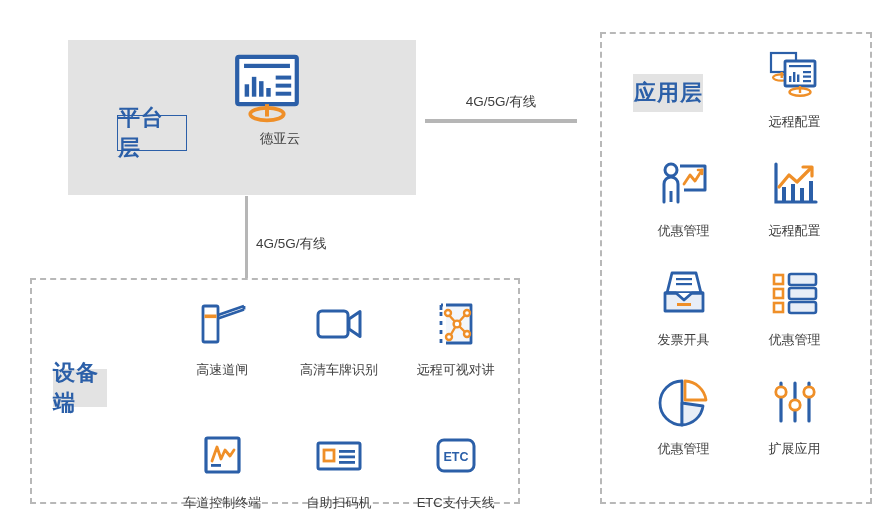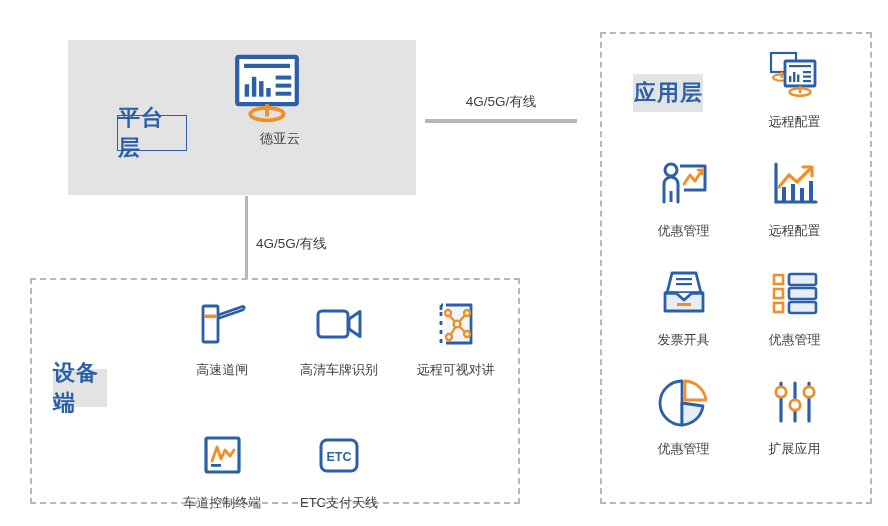--- a/index.html
+++ b/index.html
@@ -170,20 +170,30 @@
 
     <div class="icon-cell">
       <svg class="icon-art" viewBox="0 0 60 58">
         <rect x="14" y="9" width="33" height="34" rx="1.5" fill="#ffffff" stroke="#2b5fa8" stroke-width="3.2"></rect>
         <path d="M20 32 L25 18 L29 30 L33 21 L38 27 L42 21" stroke="#ef8f28" stroke-width="2.8" fill="none" stroke-linejoin="round" stroke-linecap="round"></path>
         <rect x="19" y="35" width="10" height="2.8" fill="#2b5fa8"></rect>
       </svg>
       <div class="icon-cap">车道控制终端</div>
     </div>
 
+    <div class="icon-cell">
+      <svg class="icon-art" viewBox="0 0 60 58">
+        <rect x="9" y="14" width="42" height="26" rx="1.5" fill="#ffffff" stroke="#2b5fa8" stroke-width="3"></rect>
+        <rect x="15" y="21" width="10" height="11" fill="none" stroke="#ef8f28" stroke-width="2.8"></rect>
+        <rect x="30" y="21" width="16" height="2.8" fill="#2b5fa8"></rect>
+        <rect x="30" y="26.5" width="16" height="2.8" fill="#2b5fa8"></rect>
+        <rect x="30" y="32" width="16" height="2.8" fill="#2b5fa8"></rect>
+      </svg>
+      <div class="icon-cap">自助扫码机</div>
+    </div>
 
     <div class="icon-cell">
       <svg class="icon-art" viewBox="0 0 60 58">
         <rect x="12" y="11" width="36" height="31" rx="6" fill="#ffffff" stroke="#2b5fa8" stroke-width="3"></rect>
         <text x="30" y="31.5" text-anchor="middle" font-family="Liberation Sans, sans-serif" font-size="12.5" font-weight="bold" fill="#2b5fa8">ETC</text>
       </svg>
       <div class="icon-cap">ETC支付天线</div>
     </div>
 
   </div>

